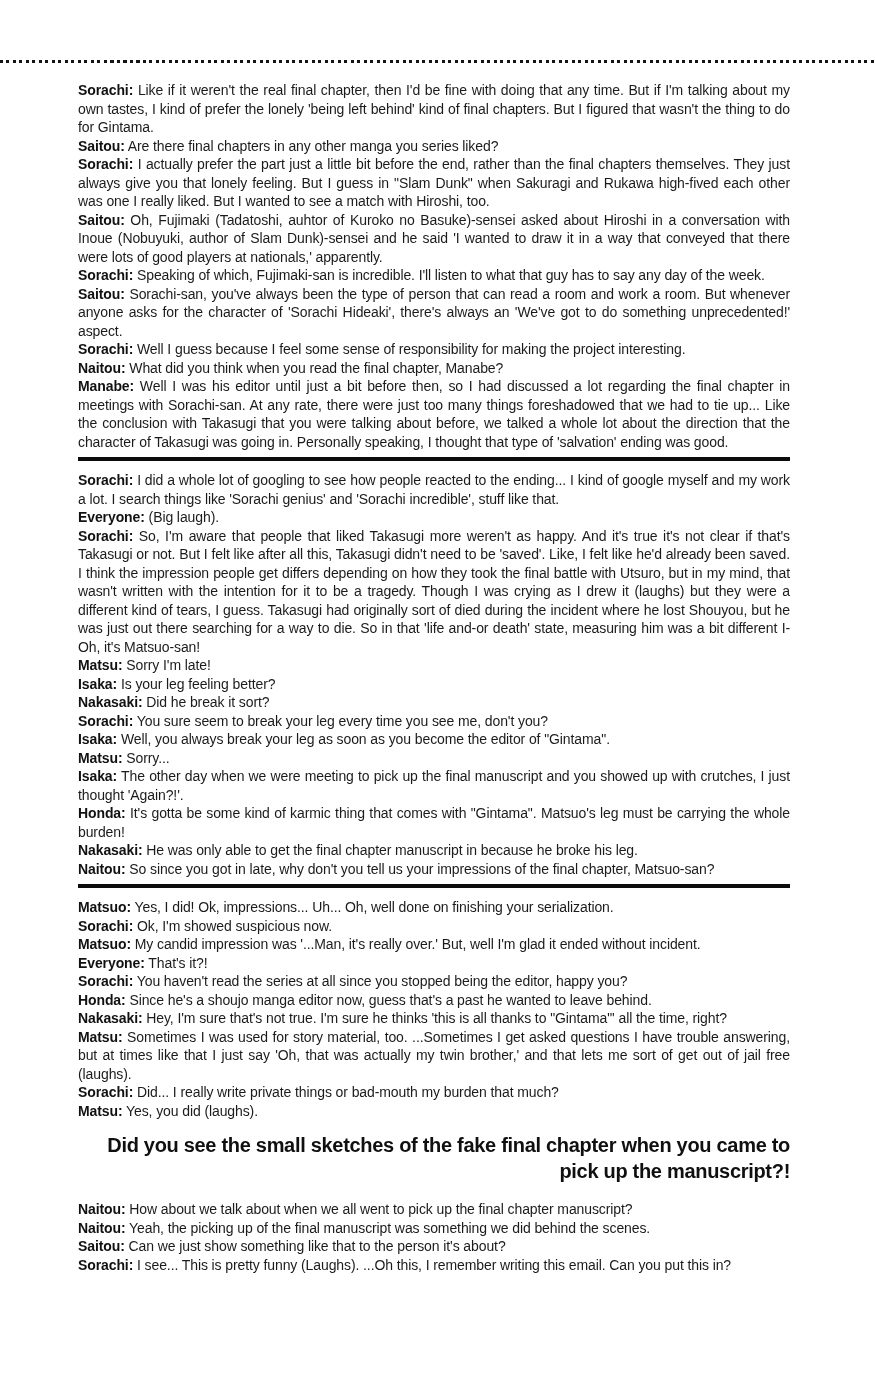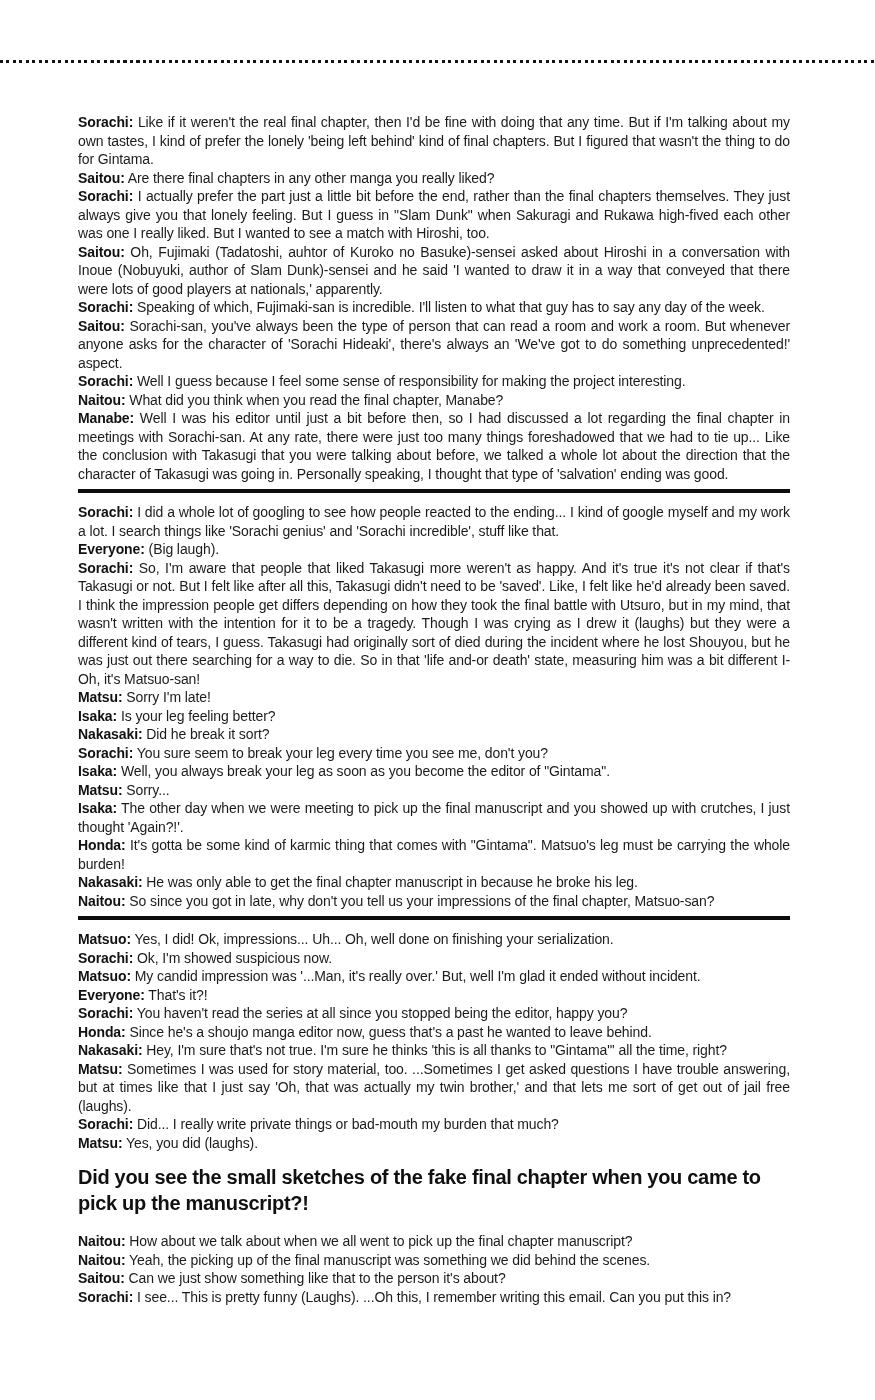--- a/index.html
+++ b/index.html
@@ -21,21 +21,20 @@
     left: 0;
     width: 875px;
     height: 3px;
     background-image: repeating-linear-gradient(90deg, #141414 0px, #141414 3px, transparent 3px, transparent 6.5px);
   }
   .content {
     position: absolute;
     top: 81px;
     left: 78px;
     width: 712px;
-    margin-top: 32px;
   }
   .dialogue p.turn {
     margin: 0;
     font-size: 14px;
     line-height: 18.5px;
     text-align: justify;
     letter-spacing: -0.1px;
   }
   .speaker {
     font-weight: bold;
@@ -47,33 +46,34 @@
     background: #0c0c0c;
     margin: 6px 0 10px 0;
     width: 100%;
   }
   .headline {
     margin: 12px 0 16px 0;
     font-size: 20px;
     line-height: 26px;
     font-weight: bold;
     letter-spacing: -0.3px;
+    text-align: right;
     color: #101010;
   }
 </style>
 </head>
 <body>
 
 <div class="dotted-rule"></div>
 
 <main class="content">
   <section class="dialogue">
   <p class="turn"><b class="speaker">Sorachi:</b><span class="speech"> Like if it weren't the real final chapter, then I'd be fine with doing that any time. But if I'm talking about my own tastes, I kind of prefer the lonely 'being left behind' kind of final chapters. But I figured that wasn't the thing to do for Gintama.</span></p>
 
-  <p class="turn"><b class="speaker">Saitou:</b><span class="speech"> Are there final chapters in any other manga you really liked?</span></p>
+  <p class="turn"><b class="speaker">Saitou:</b><span class="speech"> Are there final chapters in any other manga you series liked?</span></p>
 
   <p class="turn"><b class="speaker">Sorachi:</b><span class="speech"> I actually prefer the part just a little bit before the end, rather than the final chapters themselves. They just always give you that lonely feeling. But I guess in "Slam Dunk" when Sakuragi and Rukawa high-fived each other was one I really liked. But I wanted to see a match with Hiroshi, too.</span></p>
 
   <p class="turn"><b class="speaker">Saitou:</b><span class="speech"> Oh, Fujimaki (Tadatoshi, auhtor of Kuroko no Basuke)-sensei asked about Hiroshi in a conversation with Inoue (Nobuyuki, author of Slam Dunk)-sensei and he said 'I wanted to draw it in a way that conveyed that there were lots of good players at nationals,' apparently.</span></p>
 
   <p class="turn"><b class="speaker">Sorachi:</b><span class="speech"> Speaking of which, Fujimaki-san is incredible. I'll listen to what that guy has to say any day of the week.</span></p>
 
   <p class="turn"><b class="speaker">Saitou:</b><span class="speech"> Sorachi-san, you've always been the type of person that can read a room and work a room. But whenever anyone asks for the character of 'Sorachi Hideaki', there's always an 'We've got to do something unprecedented!' aspect.</span></p>
 
   <p class="turn"><b class="speaker">Sorachi:</b><span class="speech"> Well I guess because I feel some sense of responsibility for making the project interesting.</span></p>

